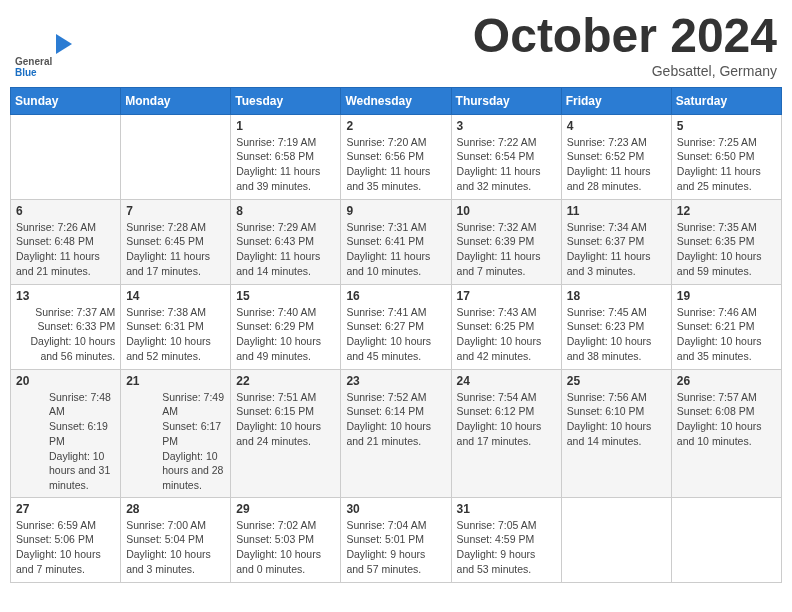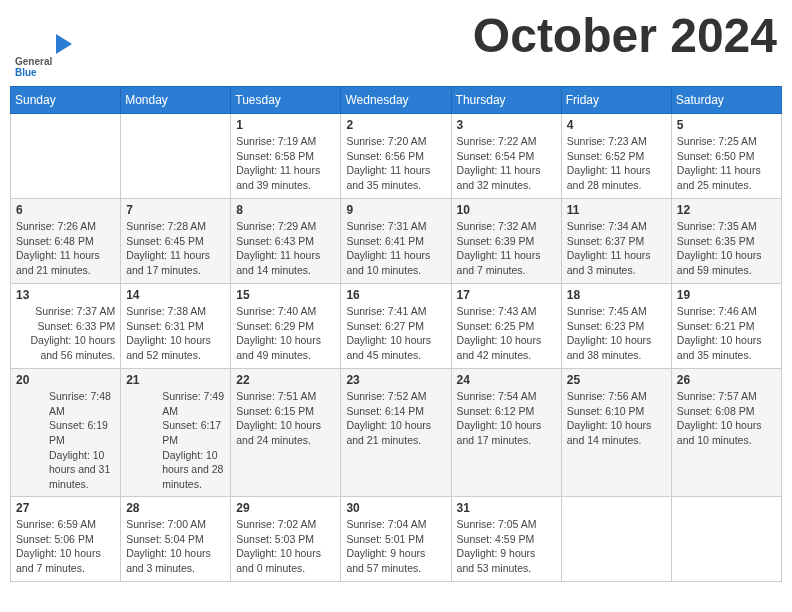--- a/index.html
+++ b/index.html
@@ -55,21 +55,21 @@
       width: 100%;
       border-collapse: collapse;
       font-size: 11px;
     }
     .calendar thead th {
       background: #2b7cd3;
       color: #fff;
       padding: 6px 4px;
       text-align: left;
       font-size: 12px;
-      font-weight: normal;
+      font-weight: bold;
       border: 1px solid #2069b8;
     }
     .calendar tbody td {
       border: 1px solid #ccc;
       vertical-align: top;
       padding: 4px 5px;
       width: calc(100% / 7);
       height: 85px;
       background: #fff;
     }
@@ -100,20 +100,21 @@
     <div class="logo-text">
       <span class="logo-general">General</span>
       <span class="logo-blue">Blue</span>
     </div>
     <svg class="logo-icon" viewBox="0 0 20 24" xmlns="http://www.w3.org/2000/svg">
       <polygon points="2,2 18,12 2,22" fill="#2b7cd3"></polygon>
     </svg>
   </div>
   <div class="title-block">
     <div class="month-title">October 2024</div>
+    <div class="location">Gebsattel, Germany</div>
   </div>
 </div>
 
 <table class="calendar">
   <thead>
     <tr>
     <th>Sunday</th>
         <th>Monday</th>
         <th>Tuesday</th>
         <th>Wednesday</th>

